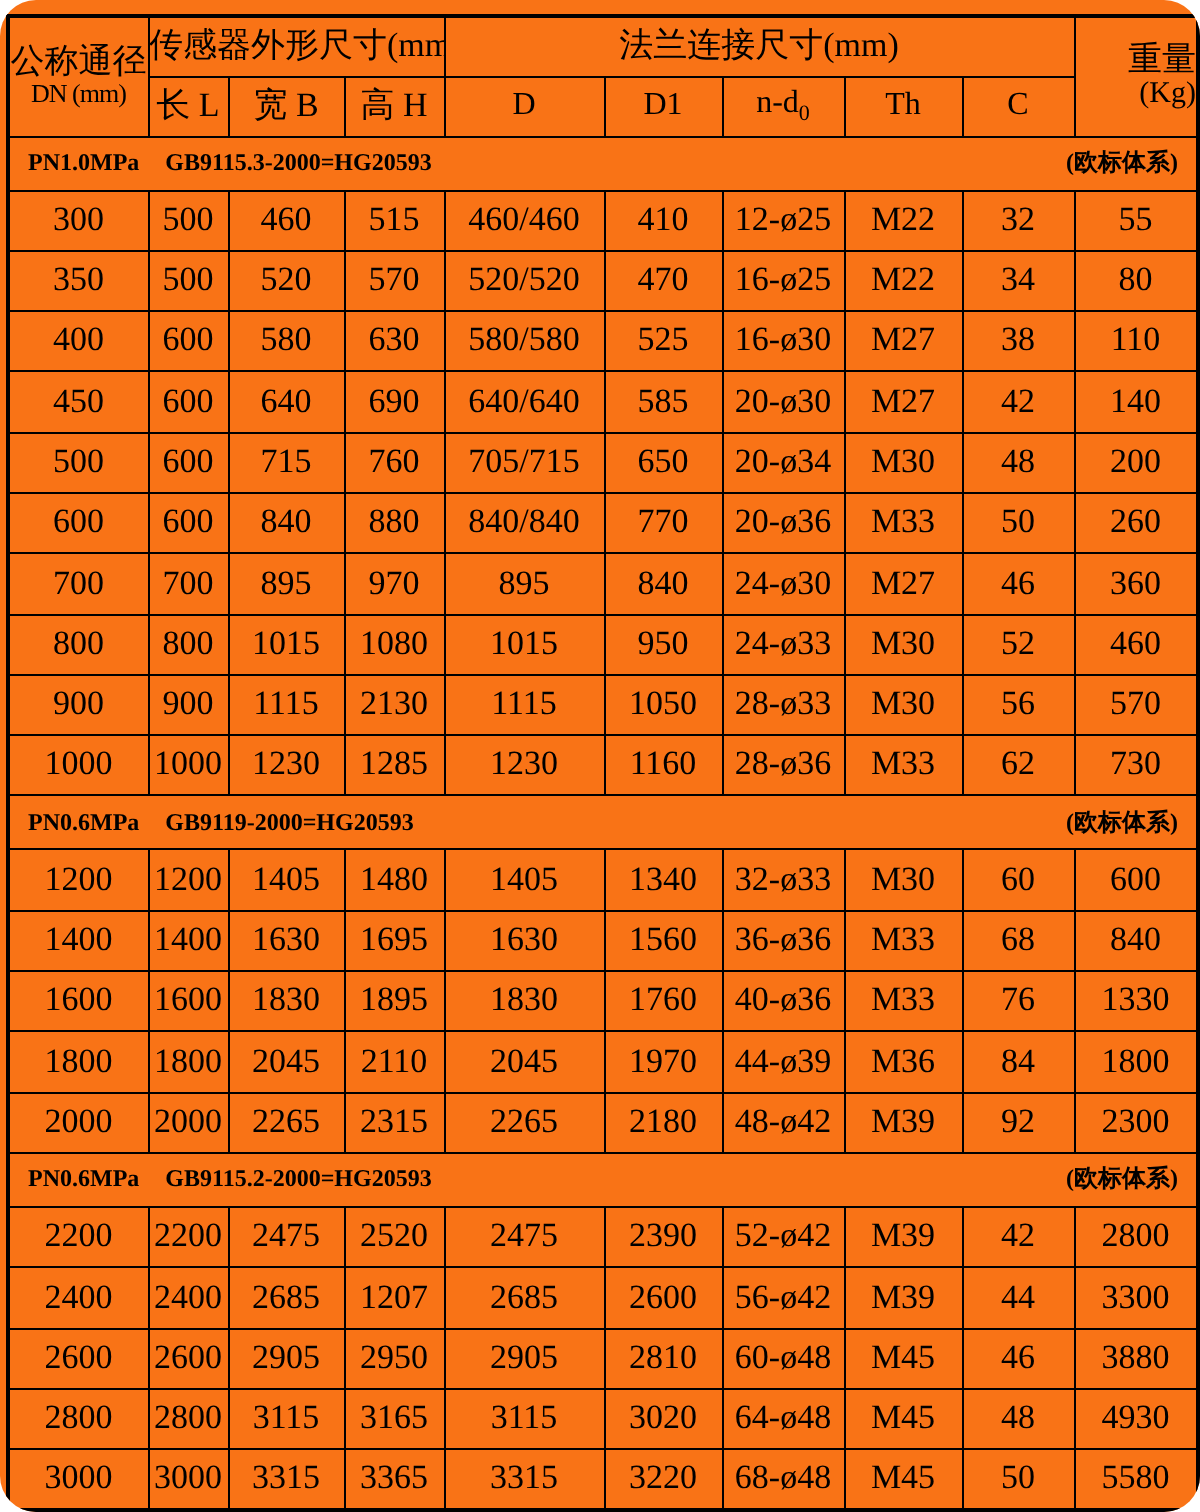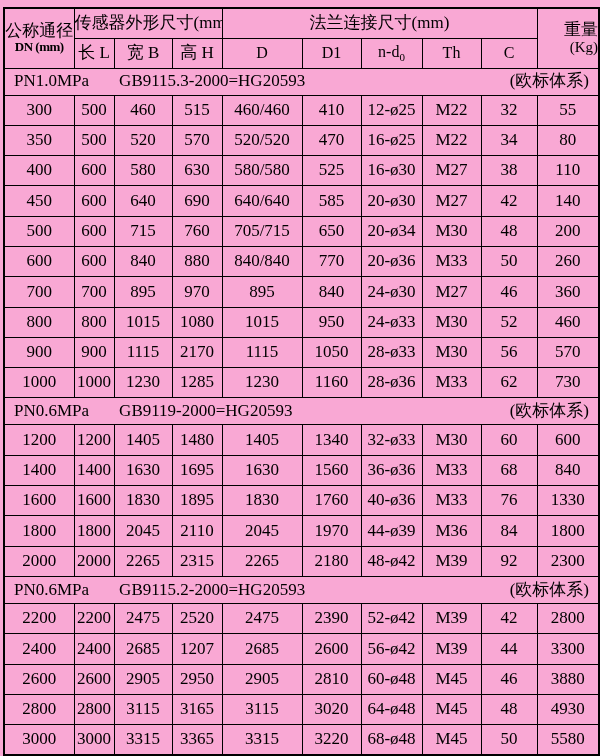--- a/index.html
+++ b/index.html
@@ -8,21 +8,22 @@
     width: 600px;
     height: 756px;
     background: #ffffff;
     color: #000000;
     font-family: "Liberation Serif", "DejaVu Serif", serif;
   }
   .page {
     width: 600px;
     height: 756px;
     overflow: hidden;
-    background: #f9a8d4;
+    background: #f97316;
+    border-radius: 18px;
   }
   table.spec {
     border-collapse: collapse;
     table-layout: fixed;
     width: 595px;
     margin: 7px 0 0 3px;
     border: 2px solid #000;
   }
   table.spec th,
   table.spec td {
@@ -32,35 +33,36 @@
     padding: 0;
     font-weight: normal;
     overflow: hidden;
     white-space: nowrap;
     line-height: 1.1;
   }
   thead tr { height: 30px; }
   th.cn { font-size: 17px; }
   th.lat { font-size: 16px; }
   .dn-title { font-size: 17px; }
-  .dn-sub { font-size: 13px; letter-spacing: -0.5px; font-weight: bold; }
+  .dn-sub { font-size: 13px; letter-spacing: -0.5px; }
   .wt-title { font-size: 17px; text-align: right; }
   .wt-sub { font-size: 15px; text-align: right; }
   tr.data-row { height: 30.3px; font-size: 17px; }
   tr.section-row { height: 27px; }
   tr.section-row td {
     text-align: center;
-    font-size: 17px;
+    font-size: 12px;
+    font-weight: bold;
   }
   .section-flex {
     display: flex;
     align-items: center;
     padding: 0 9px;
   }
-  .section-std { margin-left: 30px; }
+  .section-std { margin-left: 13px; }
   .section-note { margin-left: auto; }
   sub.nd { font-size: 11px; }
 </style>
 </head>
 <body>
 
 <div class="page">
   <table class="spec">
     <colgroup>
       <col style="width:70px">
@@ -202,21 +204,21 @@
           <td>950</td>
           <td>24-ø33</td>
           <td>M30</td>
           <td>52</td>
           <td>460</td>
         </tr>
         <tr class="data-row">
           <td>900</td>
           <td>900</td>
           <td>1115</td>
-          <td>2170</td>
+          <td>2130</td>
           <td>1115</td>
           <td>1050</td>
           <td>28-ø33</td>
           <td>M30</td>
           <td>56</td>
           <td>570</td>
         </tr>
         <tr class="data-row">
           <td>1000</td>
           <td>1000</td>

